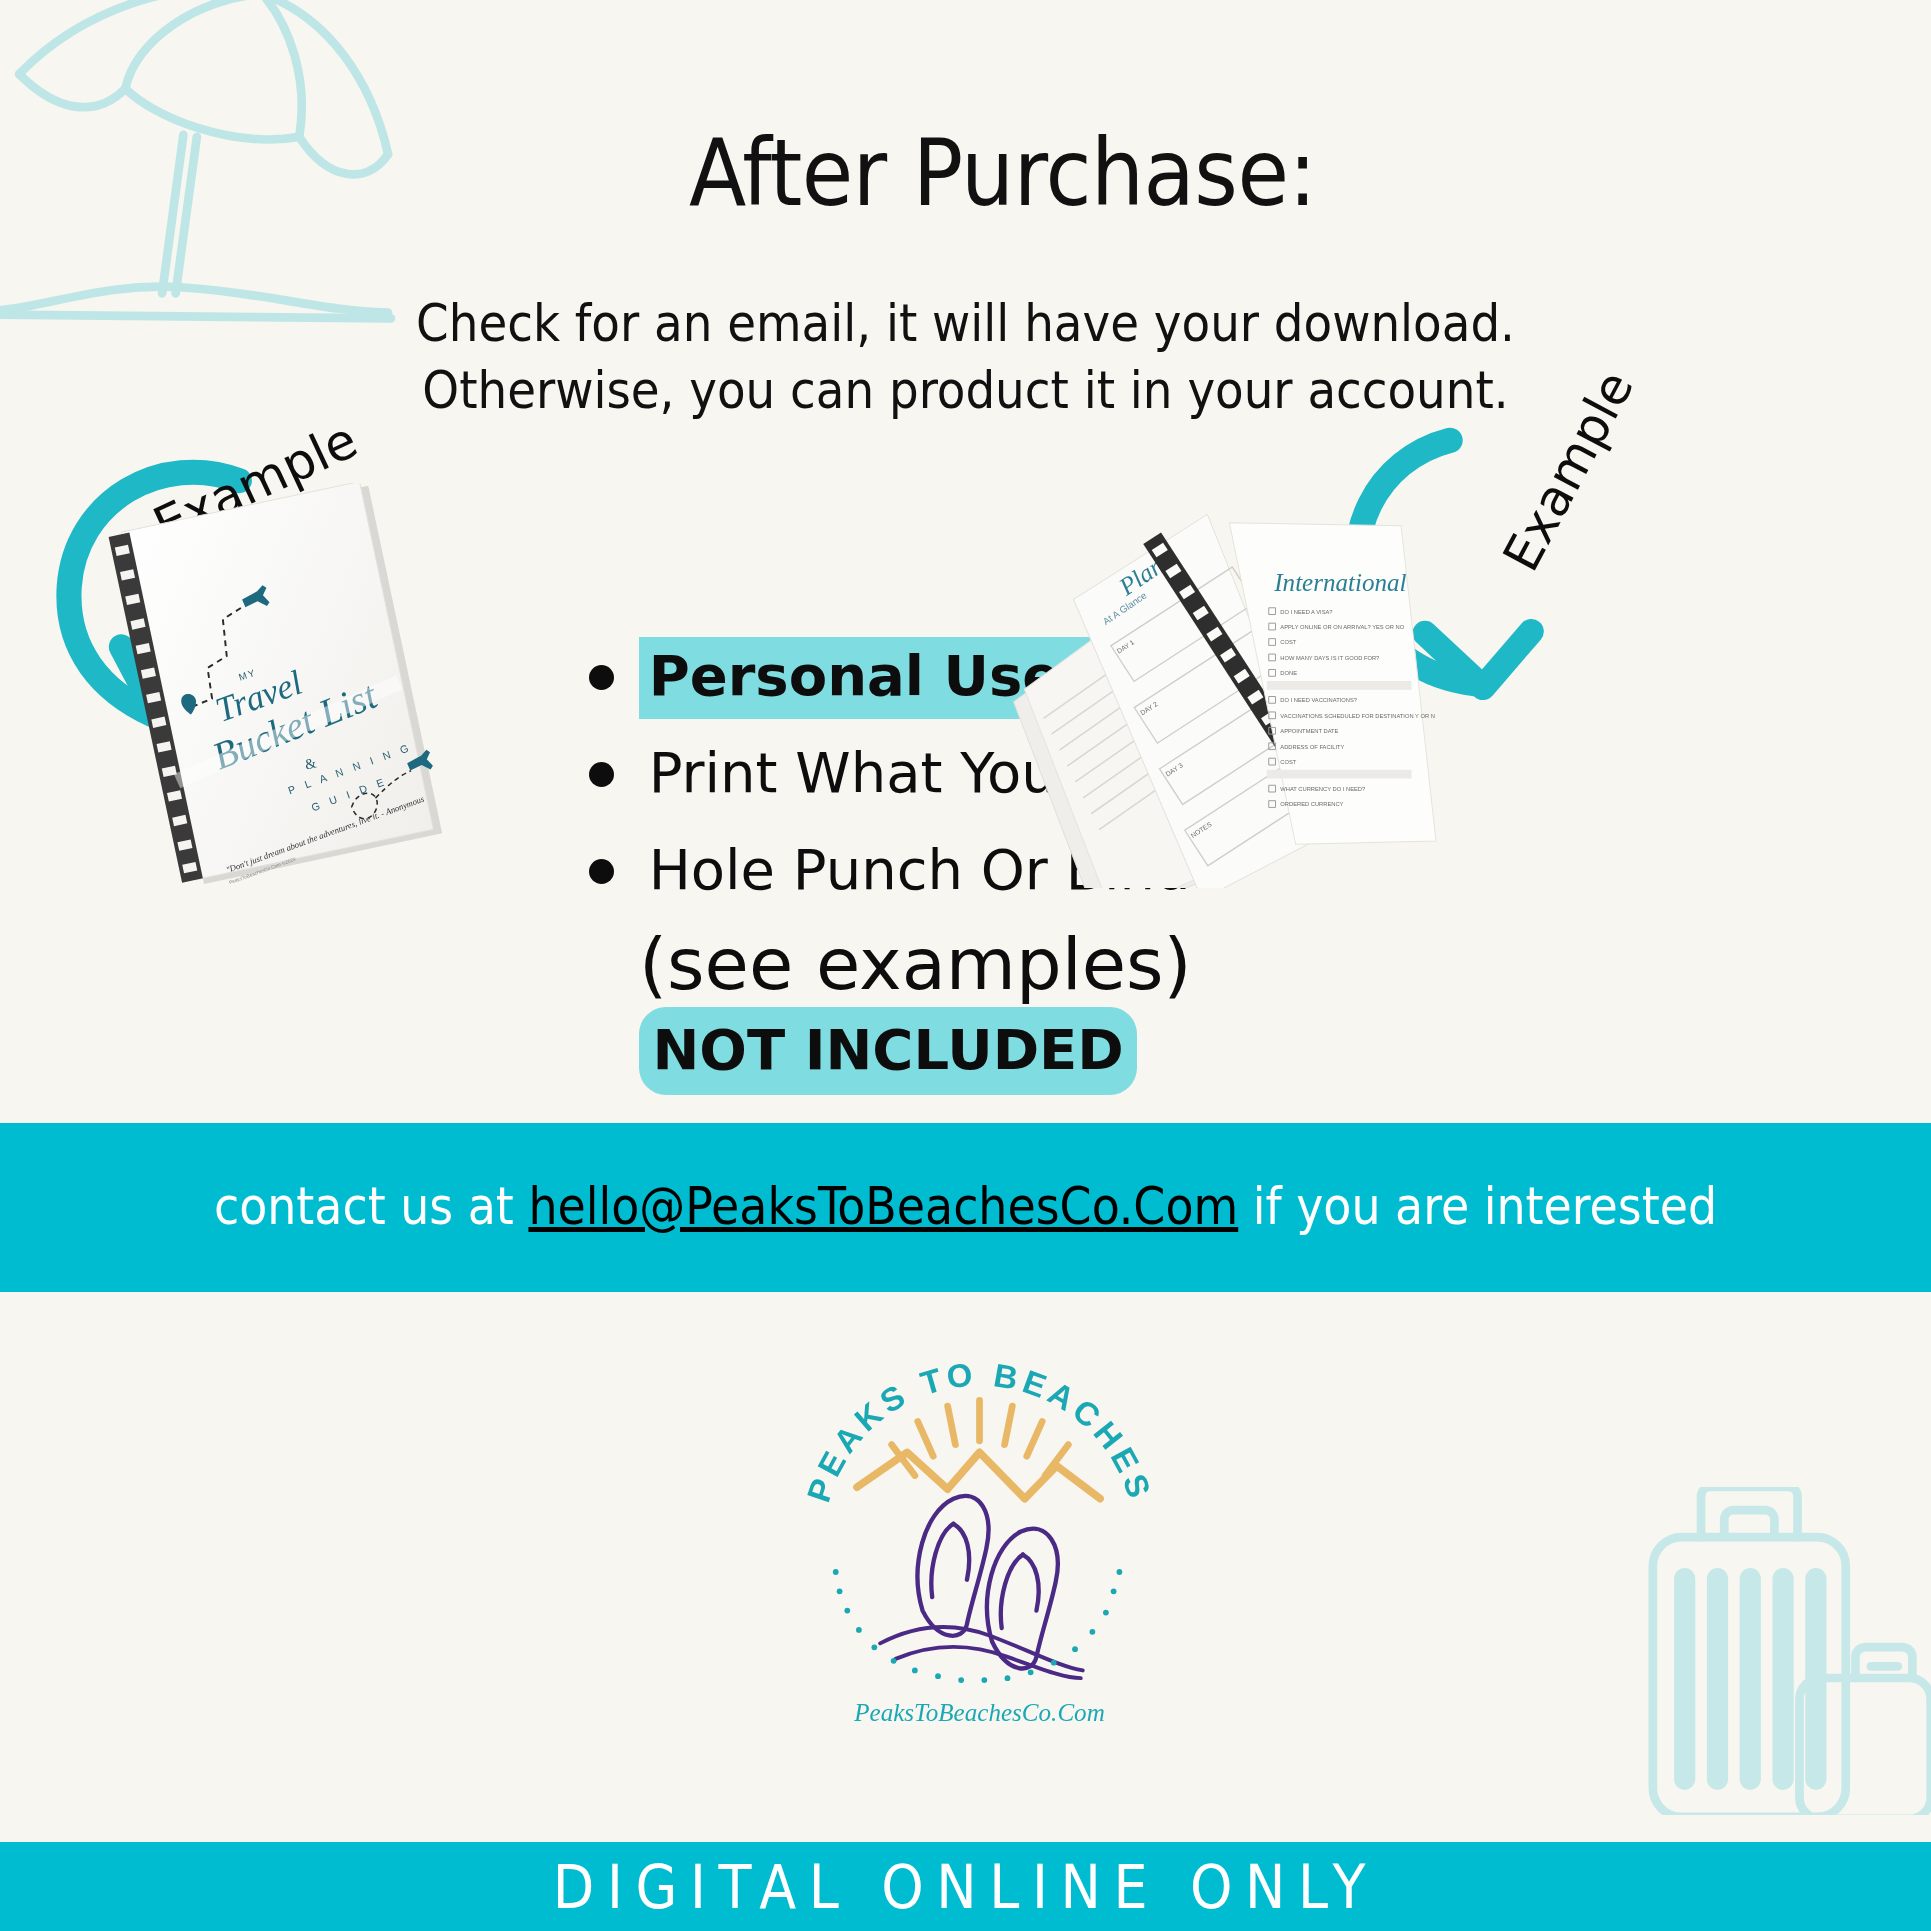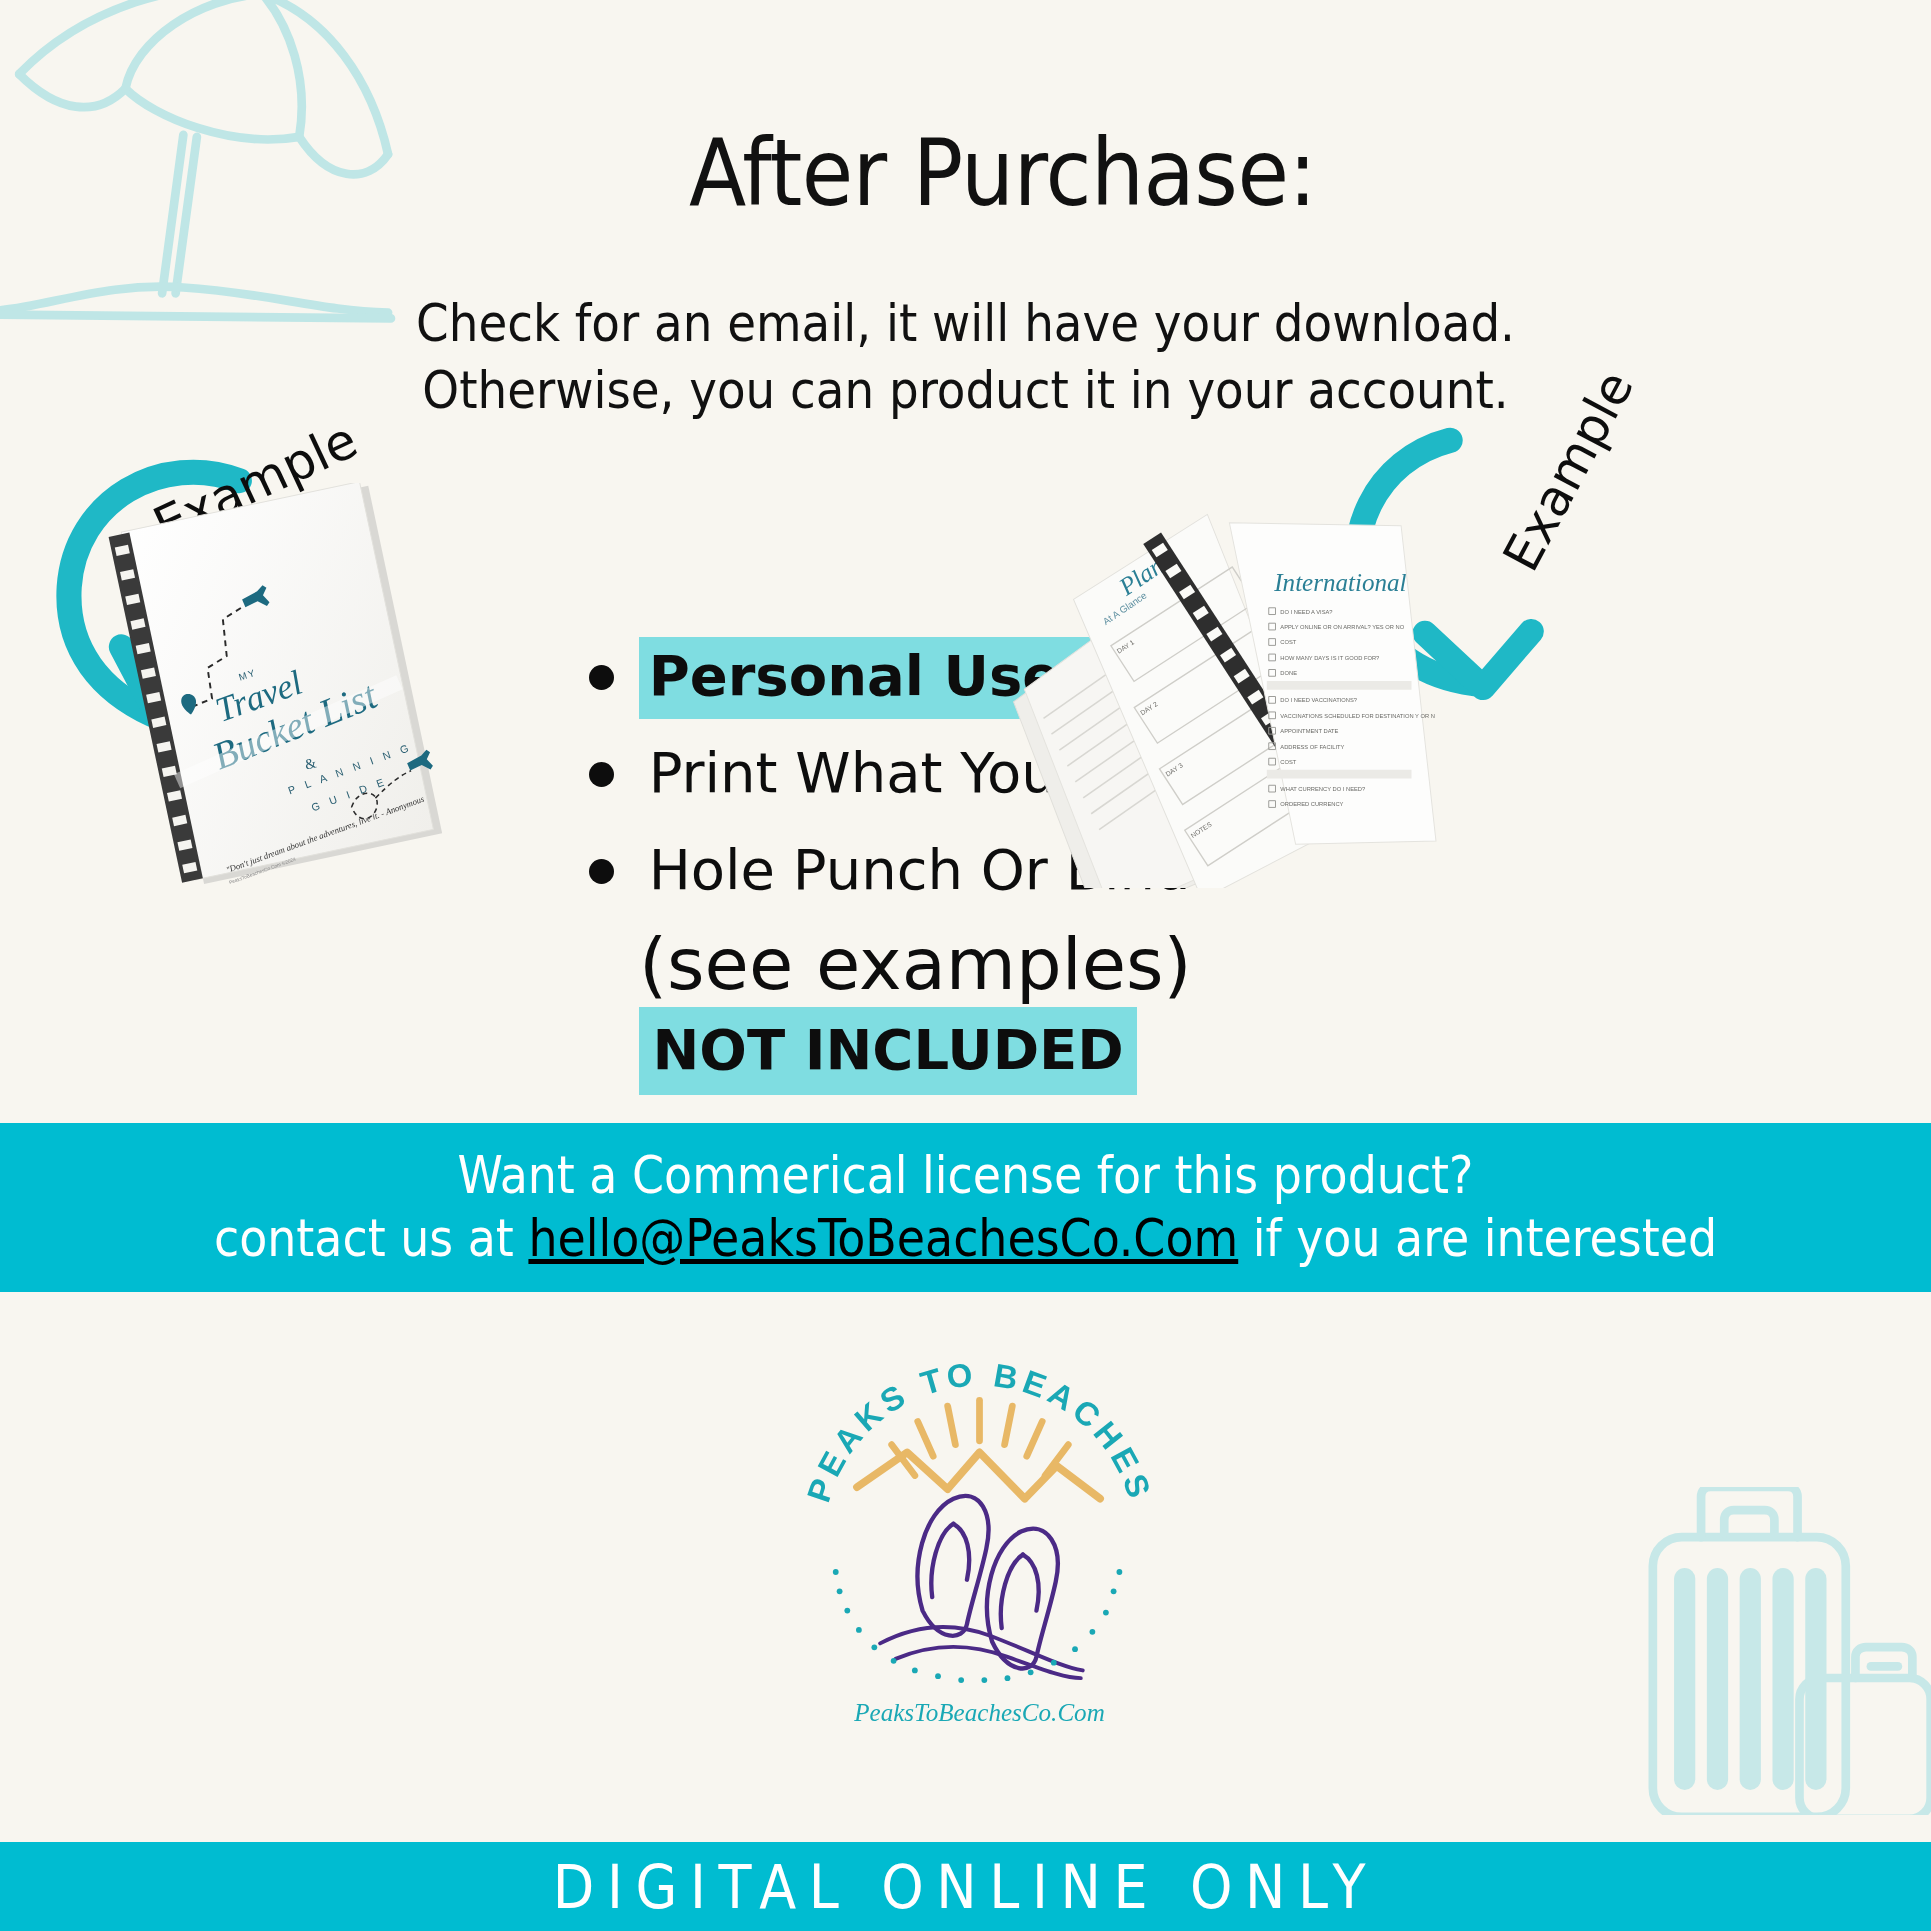--- a/index.html
+++ b/index.html
@@ -49,21 +49,21 @@
     font-size: 56px; line-height: 1.18; color: #0d0d0d;
     font-family: "DejaVu Sans", "Liberation Sans", sans-serif;
     white-space: nowrap;
   }
   .hl { background: #7fdde1; padding: 5.8px 9.7px 9.7px 9.7px; font-weight: bold; display: inline-block; }
   .plain { padding: 5.8px 9.7px 9.7px 9.7px; display: inline-block; }
   .sub-note { font-size: 72px; padding-left: 50px; margin-top: -5.8px; }
   .not-included {
     font-size: 56px; font-weight: bold; background: #7fdde1;
     padding: 9.7px 13.5px 13.5px 13.5px; display: inline-block; margin-left: 50px;
-    font-family: "DejaVu Sans", "Liberation Sans", sans-serif; color:#0d0d0d;
+    font-family: "DejaVu Sans", "Liberation Sans", sans-serif; color:#0d0d0d;border-radius:27px;
   }
 
   
   .example-word {
     position: absolute; font-size: 50px; color: #0d0d0d; font-weight: 500;
     font-family: "DejaVu Sans", "Liberation Sans", sans-serif;
   }
   .example-left { left: 147px; top: 454px; transform: rotate(-25deg); }
   .example-right { left: 1460px; top: 442px; transform: rotate(-62deg); }
 
@@ -303,21 +303,20 @@
         </g>
         <g fill="#ebeae6">
           <rect x="286" y="198" width="150" height="9"></rect>
           <rect x="286" y="290" width="150" height="9"></rect>
         </g>
       </g>
     </g>
   </svg>
 
   <div class="teal-banner">
-    <div class="line">Want a Commerical license for this product?</div>
     <div class="line"><span>contact us at </span><a class="email-link" href="#">hello@PeaksToBeachesCo.Com</a><span> if you are interested</span></div>
   </div>
 
   <svg class="logo-block" viewBox="0 0 370 400">
     <defs>
       <path id="arcpath" d="M24 196 A160 160 0 0 1 346 196"></path>
     </defs>
 
     <text font-family="Liberation Sans, sans-serif" font-size="34" font-weight="bold" letter-spacing="5" fill="#1aa8b5">
       <textPath href="#arcpath" startOffset="50%" text-anchor="middle">PEAKS TO BEACHES</textPath>

